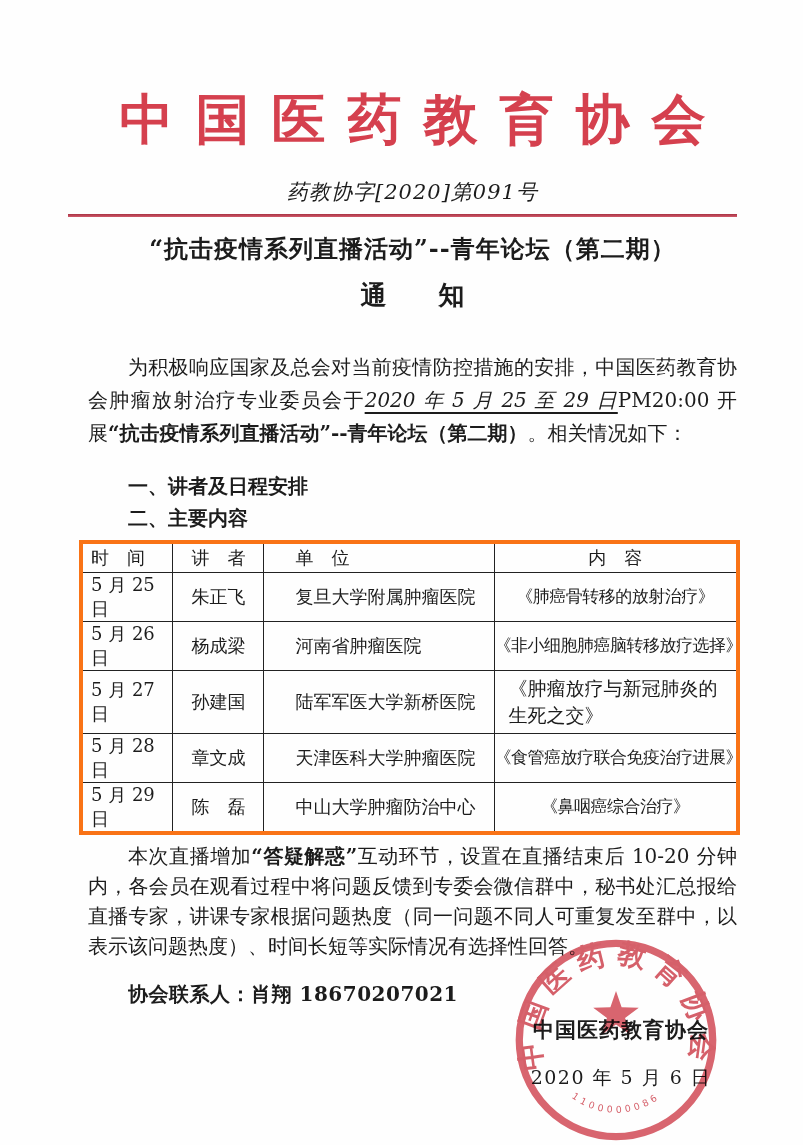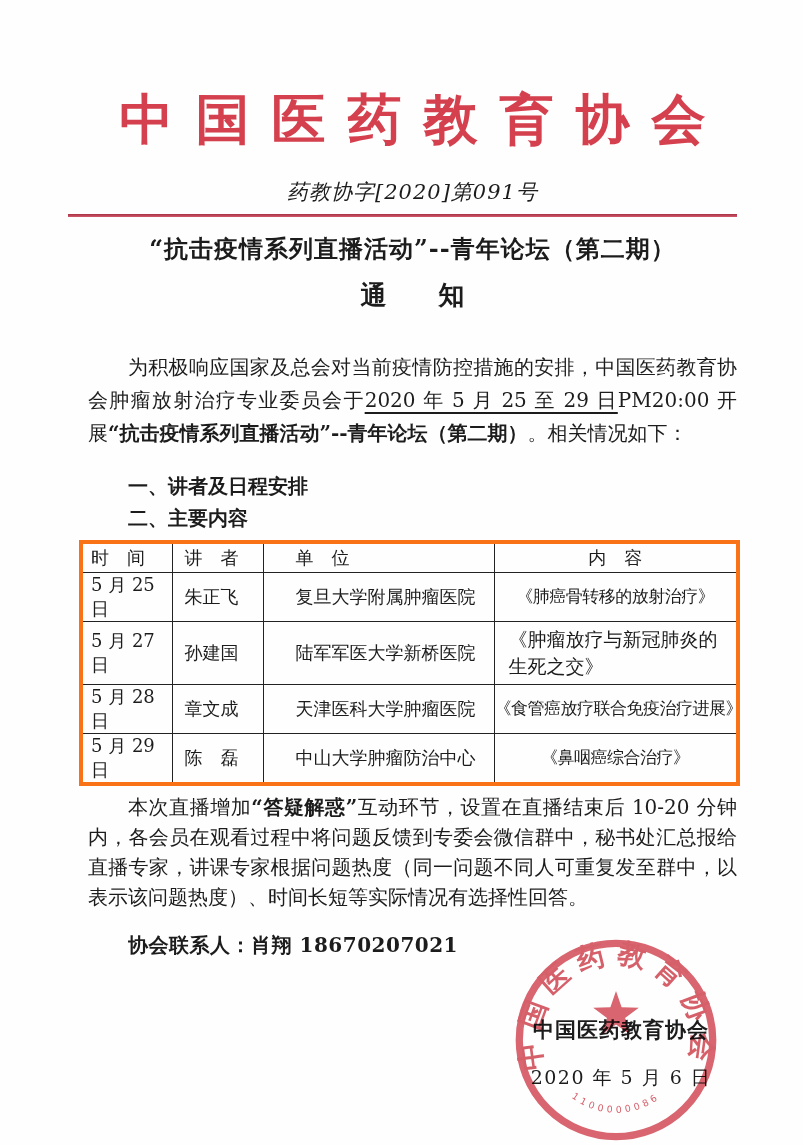--- a/index.html
+++ b/index.html
@@ -59,42 +59,42 @@
     text-align:justify;
     text-indent:2em;
   }
   .p1{margin-top:40px;}
   .sec{
     font-weight:700;
     font-size:20px;
     line-height:32px;
     text-indent:2em;
   }
-  .u{text-decoration:underline;text-underline-offset:5px;text-decoration-thickness:1.5px;}
+  .u{text-decoration:underline;text-underline-offset:5px;text-decoration-thickness:1.5px;font-style:italic;}
   .b{font-weight:700;}
 
   table.schedule{
     border-collapse:collapse;
     table-layout:fixed;
     width:657px;
     margin-left:-9px;
     margin-top:6px;
     font-size:18px;
     border:4px solid #f97316;
   }
   .schedule th,.schedule td{
     border:1.6px solid #222;
     font-weight:400;
     padding:0;
     vertical-align:middle;
   }
   .schedule thead tr{height:30px;}
   .schedule tbody tr{height:33px;}
   .schedule .c0{padding-left:8px;text-align:left;}
-  .schedule .c1{padding-left:12px;text-align:left;}
+  .schedule .c1{padding-left:19px;text-align:left;}
   .schedule .c2{padding-left:32px;text-align:left;}
   .schedule td.c3{text-align:center;font-size:17px;letter-spacing:-0.5px;white-space:nowrap;}
   .schedule td.c3.long{text-align:left;white-space:normal;font-size:19px;line-height:27px;padding:4px 2px 4px 14px;letter-spacing:0;}
   .schedule th.c3{text-align:center;padding-left:0;}
 
   .p2{margin-top:6px;line-height:30px;}
   .sec3{margin-top:2px;line-height:32px;}
   .p3{margin-top:4px;line-height:34px;}
   .contact{
     margin-top:9px;
@@ -161,20 +161,26 @@
             <th class="c2">单　位</th>
             <th class="c3">内　容</th>
           </tr>
       </thead>
       <tbody>
           <tr>
             <td class="c0">5 月 25 日</td>
             <td class="c1">朱正飞</td>
             <td class="c2">复旦大学附属肿瘤医院</td>
             <td class="c3">《肺癌骨转移的放射治疗》</td>
+          </tr>
+          <tr>
+            <td class="c0">5 月 26 日</td>
+            <td class="c1">杨成梁</td>
+            <td class="c2">河南省肿瘤医院</td>
+            <td class="c3">《非小细胞肺癌脑转移放疗选择》</td>
           </tr>
           <tr>
             <td class="c0">5 月 27 日</td>
             <td class="c1">孙建国</td>
             <td class="c2">陆军军医大学新桥医院</td>
             <td class="c3 long">《肿瘤放疗与新冠肺炎的生死之交》</td>
           </tr>
           <tr>
             <td class="c0">5 月 28 日</td>
             <td class="c1">章文成</td>

